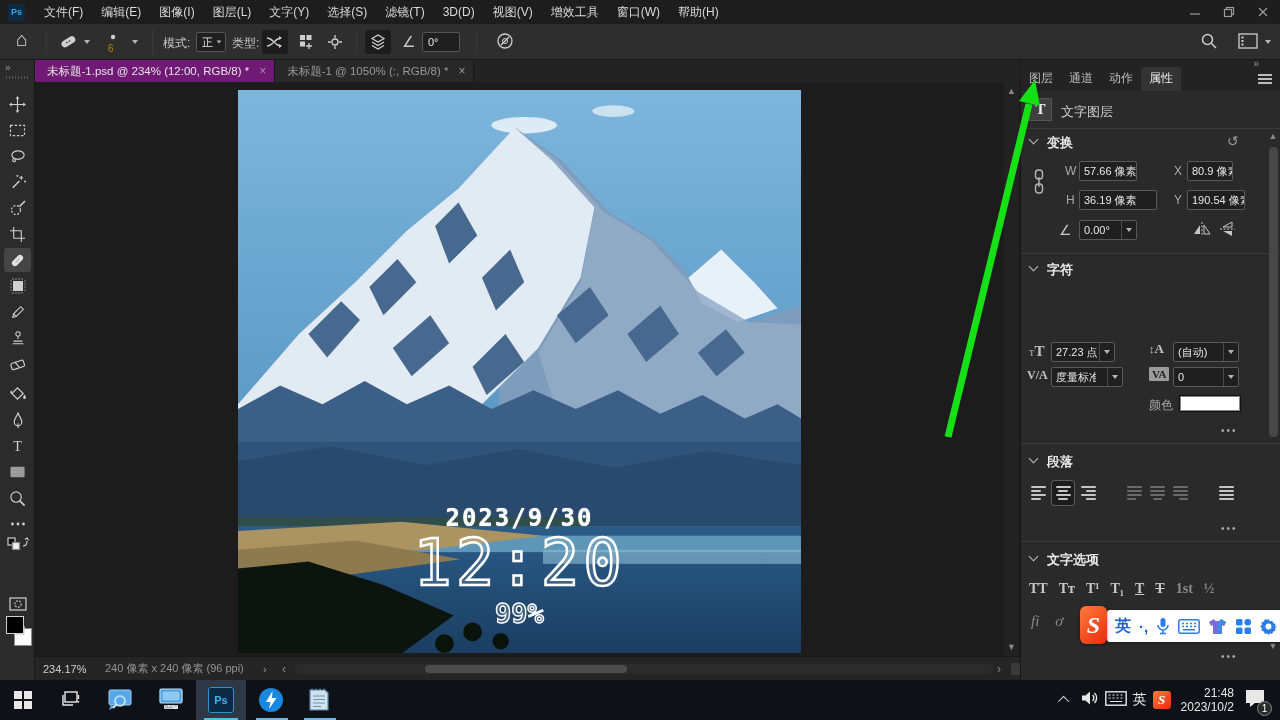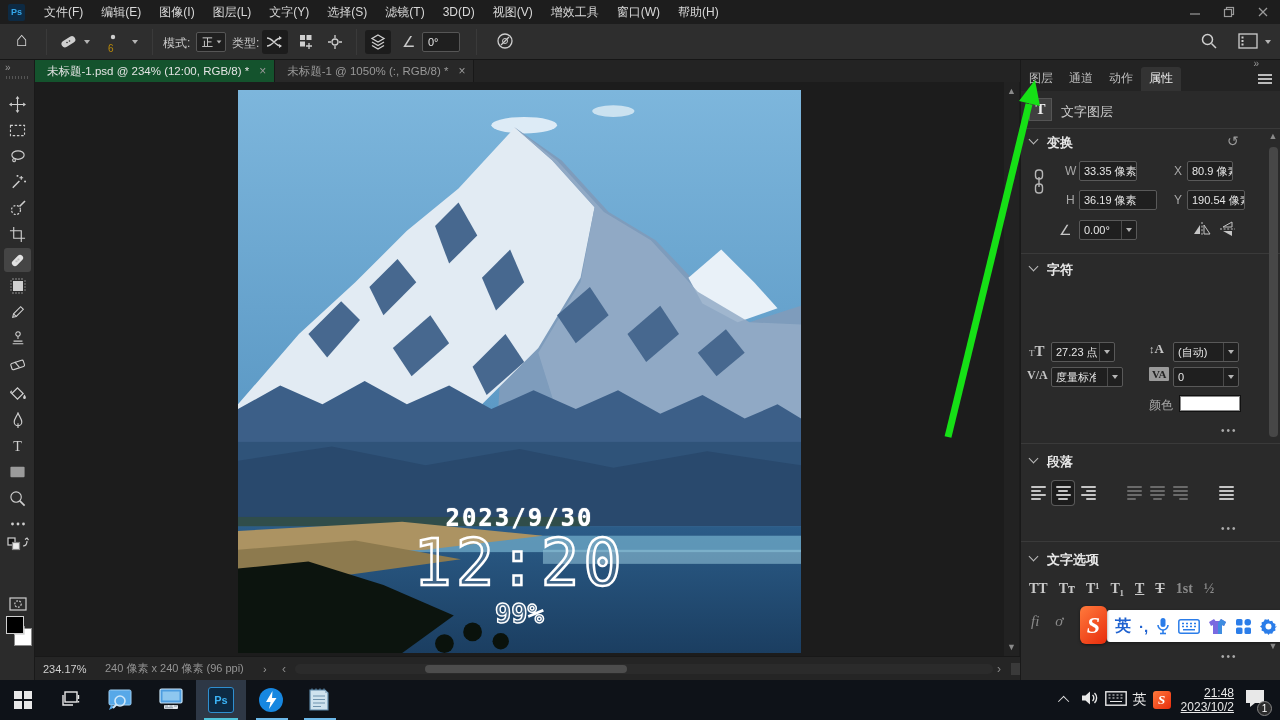--- a/index.html
+++ b/index.html
@@ -33,21 +33,21 @@
   .tool { position:absolute; left:4px; width:27px; height:24px; display:flex; align-items:center; justify-content:center; border-radius:3px; }
   .tool svg { stroke:#cfcfcf; fill:none; stroke-width:1.2; }
   .tool.active { background:#454545; }
   .swatch-fg { position:absolute; left:6px; top:556px; width:18px; height:18px; background:#000; border:1px solid #cfcfcf; z-index:2; }
   .swatch-bg { position:absolute; left:14px; top:568px; width:18px; height:18px; background:#fff; border:1px solid #888; }
 
   
   .center { position:absolute; left:35px; top:60px; width:985px; height:620px; background:#1c1c1c; }
   .tabstrip { position:absolute; left:0; top:0; width:985px; height:22px; background:#232323; display:flex; }
   .doc-tab { height:22px; display:flex; align-items:center; padding:0 8px 0 12px; font-size:11.5px; border-right:1px solid #181818; white-space:nowrap; }
-  .doc-tab.active { background:#14532d; color:#e4e4e4; }
+  .doc-tab.active { background:#701a75; color:#e4e4e4; }
   .doc-tab.inactive { background:#282828; color:#989898; }
   .doc-tab .x { margin-left:10px; color:#9a9a9a; font-size:12px; }
   .canvas-area { position:absolute; left:0; top:22px; width:985px; height:574px; background:#1c1c1c; }
   .canvas-img { position:absolute; left:203px; top:8px; width:563px; height:563px; background:#4a80ab; overflow:hidden; }
   .clock-text { position:absolute; width:100%; text-align:center; font-family:"DejaVu Sans Mono",monospace; color:#fff; }
   .clock-date { top:414px; font-size:24px; font-weight:bold; letter-spacing:2px; text-shadow:0 0 1px #fff; }
   .clock-time { top:436px; font-size:64px; letter-spacing:4px; color:rgba(255,255,255,0.12); -webkit-text-stroke:2.5px #fff; }
   .clock-pct { top:508px; font-size:27px; font-weight:bold; color:rgba(255,255,255,0.15); -webkit-text-stroke:1.4px #fff; }
   .vscroll { position:absolute; left:969px; top:0; width:15px; height:574px; background:#222; }
   .scroll-arrow { position:absolute; color:#8a8a8a; font-size:9px; width:15px; text-align:center; }
@@ -107,21 +107,21 @@
 
   
   .taskbar { position:absolute; left:0; top:680px; width:1280px; height:40px; background:#0e1218; z-index:40; }
   .tb-btn { position:absolute; top:0; width:46px; height:40px; display:flex; align-items:center; justify-content:center; }
   .tb-btn.app-active { background:#2e3846; }
   .tb-underline { position:absolute; bottom:0; height:2px; }
   .start-grid { display:grid; grid-template-columns:8px 8px; grid-template-rows:8px 8px; gap:1.5px; }
   .start-grid i { background:#e8e8e8; }
   .tb-ps { width:26px; height:26px; background:#0d2a43; border:1.5px solid #2f8fd0; border-radius:3px; color:#3bb3f5; font-size:11px; font-weight:bold; display:flex; align-items:center; justify-content:center; }
   .tb-right { position:absolute; right:0; top:0; height:40px; display:flex; align-items:center; gap:6px; color:#e8e8e8; }
-  .tb-clock { text-align:right; font-size:12px; line-height:14px; margin:0 4px;text-decoration:underline; }
+  .tb-clock { text-align:right; font-size:12px; line-height:14px; margin:0 4px; }
   .tb-caret { width:8px; height:8px; border-left:1.6px solid #ddd; border-top:1.6px solid #ddd; transform:rotate(45deg) translateY(2px); }
   .tb-lang { font-size:14px; }
   .tb-sogou { width:18px; height:18px; background:linear-gradient(135deg,#ff7a3c,#e82c0c); border-radius:3px; color:#fff; font-size:13px; font-weight:bold; font-style:italic; display:flex; align-items:center; justify-content:center; font-family:"Liberation Serif",serif; }
   .tb-badge { position:absolute; right:-6px; bottom:-4px; width:15px; height:15px; background:#2b2b2b; border:1px solid #888; border-radius:50%; color:#fff; font-size:10px; display:flex; align-items:center; justify-content:center; }
 
   .green-arrow { position:absolute; left:0; top:0; z-index:50; pointer-events:none; }
 </style>
 </head>
 <body>
 
@@ -473,21 +473,21 @@
     <div class="reset-ico" style="left:206px;top:42px">↺</div>
     <div class="abs" style="left:12px;top:78px">
       <svg width="12" height="26" viewBox="0 0 12 26" fill="none" stroke="#b5b5b5" stroke-width="1.4">
           <rect x="2.5" y="1" width="7" height="9" rx="3"></rect>
           <rect x="2.5" y="15" width="7" height="9" rx="3"></rect>
           <line x1="6" y1="8" x2="6" y2="18"></line>
         </svg>
     </div>
     <div class="lbl" style="left:44px;top:73px">W</div>
     <div class="fld" style="left:58px;top:70px;width:58px">
-        <span>33.35 像素</span>
+        <span>57.66 像素</span>
       </div>
     <div class="lbl" style="left:153px;top:73px">X</div>
     <div class="fld" style="left:166px;top:70px;width:46px">
         <span>80.9 像素</span>
       </div>
     <div class="lbl" style="left:45px;top:102px">H</div>
     <div class="fld" style="left:58px;top:99px;width:78px">
         <span>36.19 像素</span>
       </div>
     <div class="lbl" style="left:153px;top:102px">Y</div>

